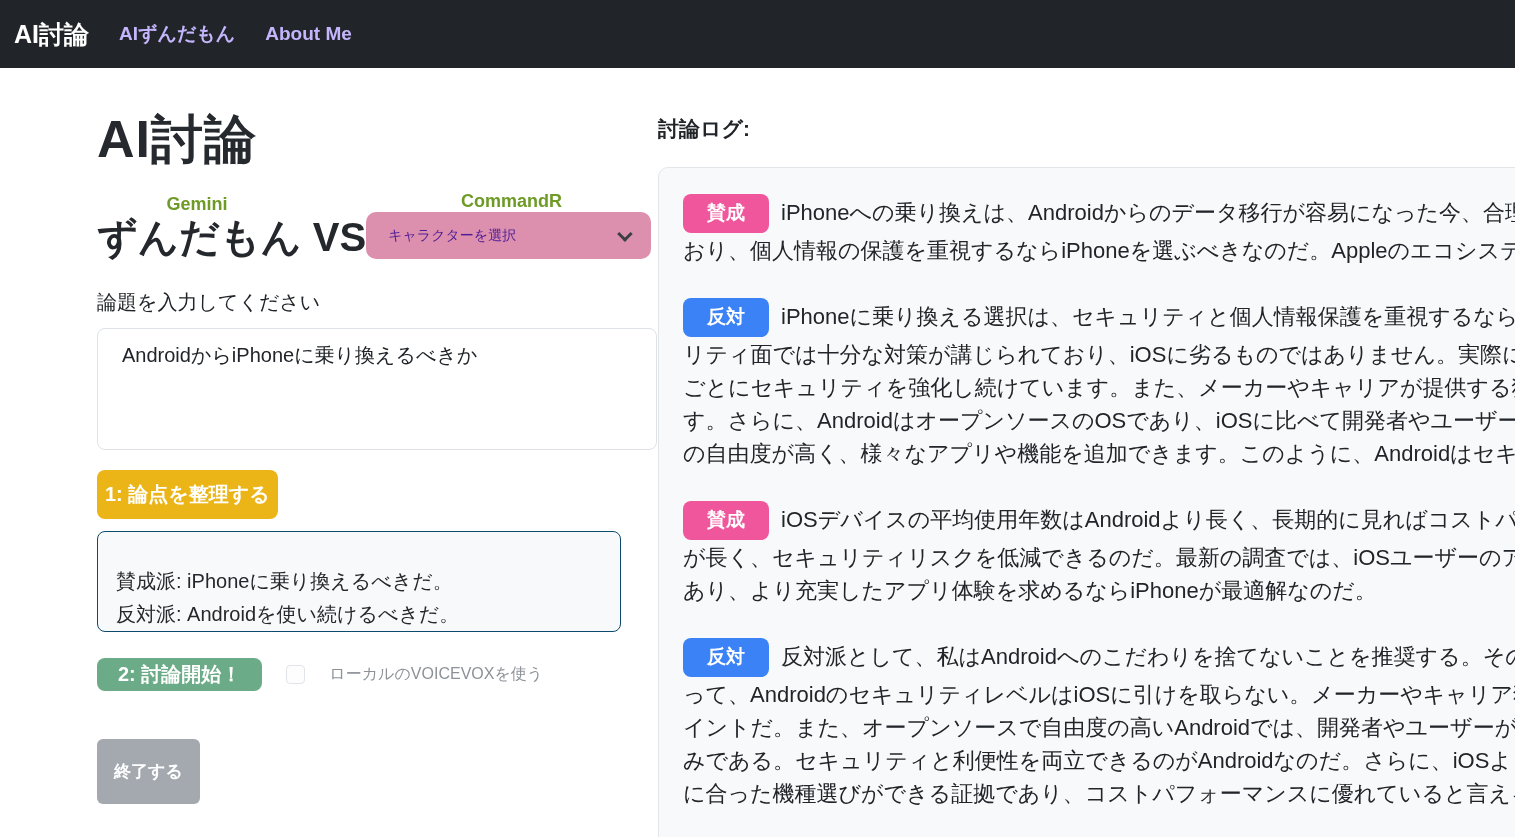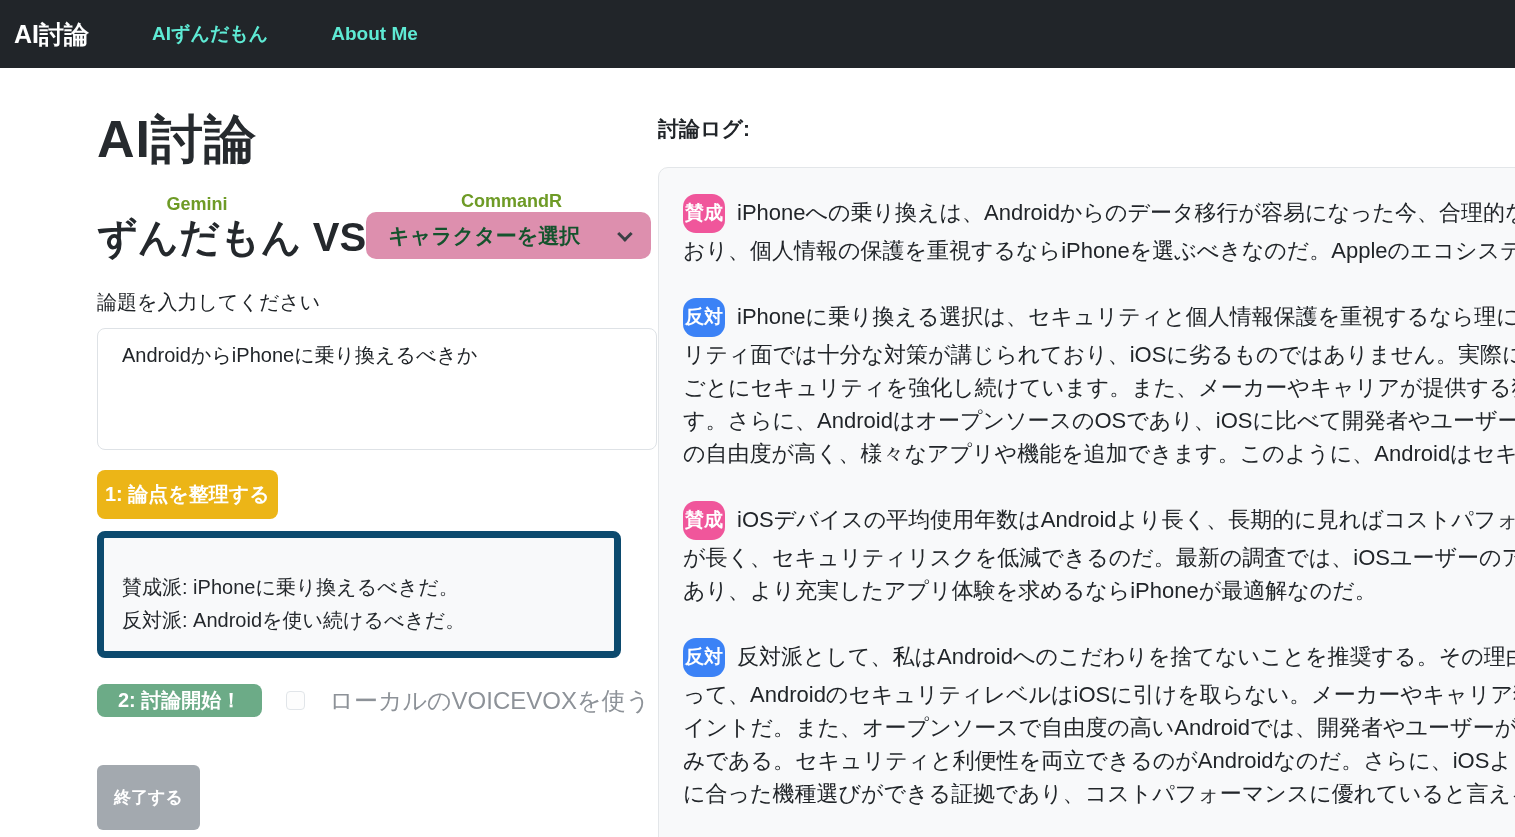--- a/index.html
+++ b/index.html
@@ -3,67 +3,67 @@
 <meta charset="utf-8">
 <style>
   * { margin:0; padding:0; box-sizing:border-box; }
   html,body { width:1515px; height:837px; overflow:hidden; background:#fff;
     font-family:"Liberation Sans","DejaVu Sans",sans-serif; color:#212529; }
 
   
   .navbar { height:68px; background:#212529; display:flex; align-items:center;
     padding:0 14px; gap:30px; }
   .navbar .brand { color:#ffffff; font-size:25px; font-weight:700; cursor:pointer; }
-  .navbar .navlink { color:#5eead4; font-size:19px; font-weight:700; cursor:pointer;margin-left:33px; }
+  .navbar .navlink { color:#c4b5fd; font-size:19px; font-weight:700; cursor:pointer; }
 
   
   .main { display:flex; width:1515px; }
   .left-col { width:658px; flex:none; padding:37px 1px 0 97px; }
   .right-col { flex:none; width:857px; padding-top:16px; }
 
   
   .page-title { font-size:52px; font-weight:800; letter-spacing:1px; color:#262a2e; }
   .vs-row { display:flex; align-items:flex-end; margin-top:16px; gap:0; }
   .vs-left { display:flex; flex-direction:column; }
   .model-label { font-size:18px; font-weight:700; color:#6e9b26; text-align:center; }
   .vs-left .model-label { width:200px; }
   .vs-name { font-size:40px; font-weight:800; color:#24282c; line-height:1.1; white-space:nowrap; }
   .vs-right { display:flex; flex-direction:column; flex:1; }
   .char-select { height:47px; background:#dd8fae; border:none; border-radius:10px;
     display:flex; align-items:center; padding:0 22px; cursor:pointer; width:285px; }
-  .char-select .sel-label { color:#14532d; font-size:21px; font-weight:700; }
+  .char-select .sel-label { color:#4c1d95; font-size:14px; font-weight:400; }
   .chev { width:11px; height:11px; border-right:3px solid #3a3f44; border-bottom:3px solid #3a3f44;
     transform:rotate(45deg) translateY(-2px); margin-left:auto; }
 
   .field-label { margin-top:30px; font-size:20px; color:#212529; }
   .topic-input { margin-top:12px; width:560px; height:122px; border:1px solid #dee2e6;
     border-radius:8px; padding:13px 24px; font-size:20px; color:#212529;
     font-family:inherit; resize:none; outline:none; display:block; }
 
   .btn { border:none; border-radius:8px; color:#fff; font-weight:700; font-size:20px;
     cursor:pointer; font-family:inherit; }
   .btn-step1 { margin-top:20px; background:#ecb517; padding:11px 8px; }
-  .points-box { margin-top:12px; width:524px; background:#f8f9fa; border:7px solid #0c4a6e;
-    border-radius:8px; padding:33px 18px 14px; font-size:20px; line-height:33px; color:#24282c; }
+  .points-box { margin-top:12px; width:524px; background:#f8f9fa; border:1px solid #0c4a6e;
+    border-radius:8px; padding:33px 18px 0; font-size:20px; line-height:33px; color:#24282c; }
   .step2-row { margin-top:26px; display:flex; align-items:center; gap:24px; }
   .btn-step2 { background:#6cab87; padding:3px 21px; }
   .vv-check { width:19px; height:19px; appearance:none; background:#fdfdfd;
     border:1px solid #e1e5e9; border-radius:4px; cursor:pointer; }
-  .vv-label { font-size:24px; color:#8d9298; cursor:pointer; }
+  .vv-label { font-size:16px; color:#8d9298; cursor:pointer; }
   .btn-end { margin-top:48px; background:#a3a9af; padding:21px 17px; font-size:17px; border-radius:6px; }
   .link { display:inline-block; color:#0d6efd; text-decoration:underline; font-size:20px; cursor:pointer; }
 
   
   .log-label { margin-top:31px; font-size:21px; font-weight:700; color:#212529; }
   .log-box { margin-top:24px; width:1600px; height:800px; background:#f8f9fa;
     border:1px solid #e3e6e9; border-radius:10px; padding:27px 0 0 24px; overflow:hidden; }
   .msg { margin-bottom:32px; }
   .msg-line { font-size:22px; line-height:33px; color:#212529; white-space:pre; }
   .badge { display:inline-block; font-size:19px; font-weight:700; color:#fff;
-    padding:2px 2px 4px; border-radius:13px; margin-right:12px; transform:translateY(-1px); }
+    padding:2px 24px 4px; border-radius:8px; margin-right:12px; transform:translateY(-1px); }
   .badge-pro { background:#f0569b; }
   .badge-con { background:#3b82f6;font-family:Liberation Serif, serif; }
 </style>
 </head>
 <body>
 
 <div class="navbar">
   <span class="brand">AI討論</span>
   <span class="navlink">AIずんだもん</span>
   <span class="navlink">About Me</span>

